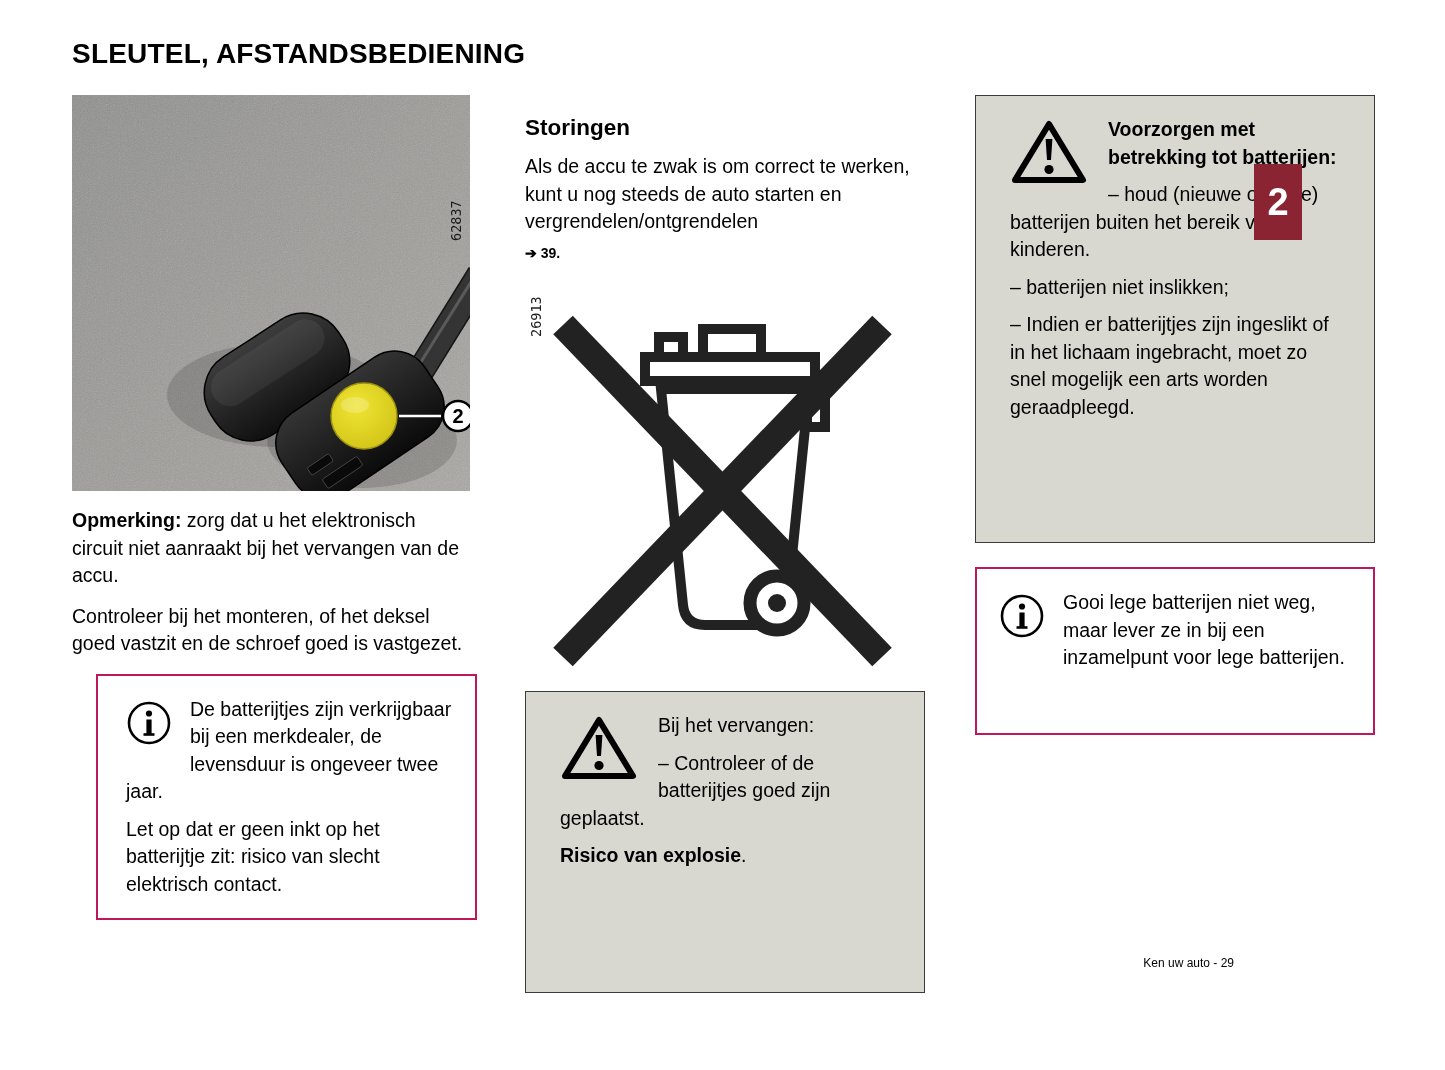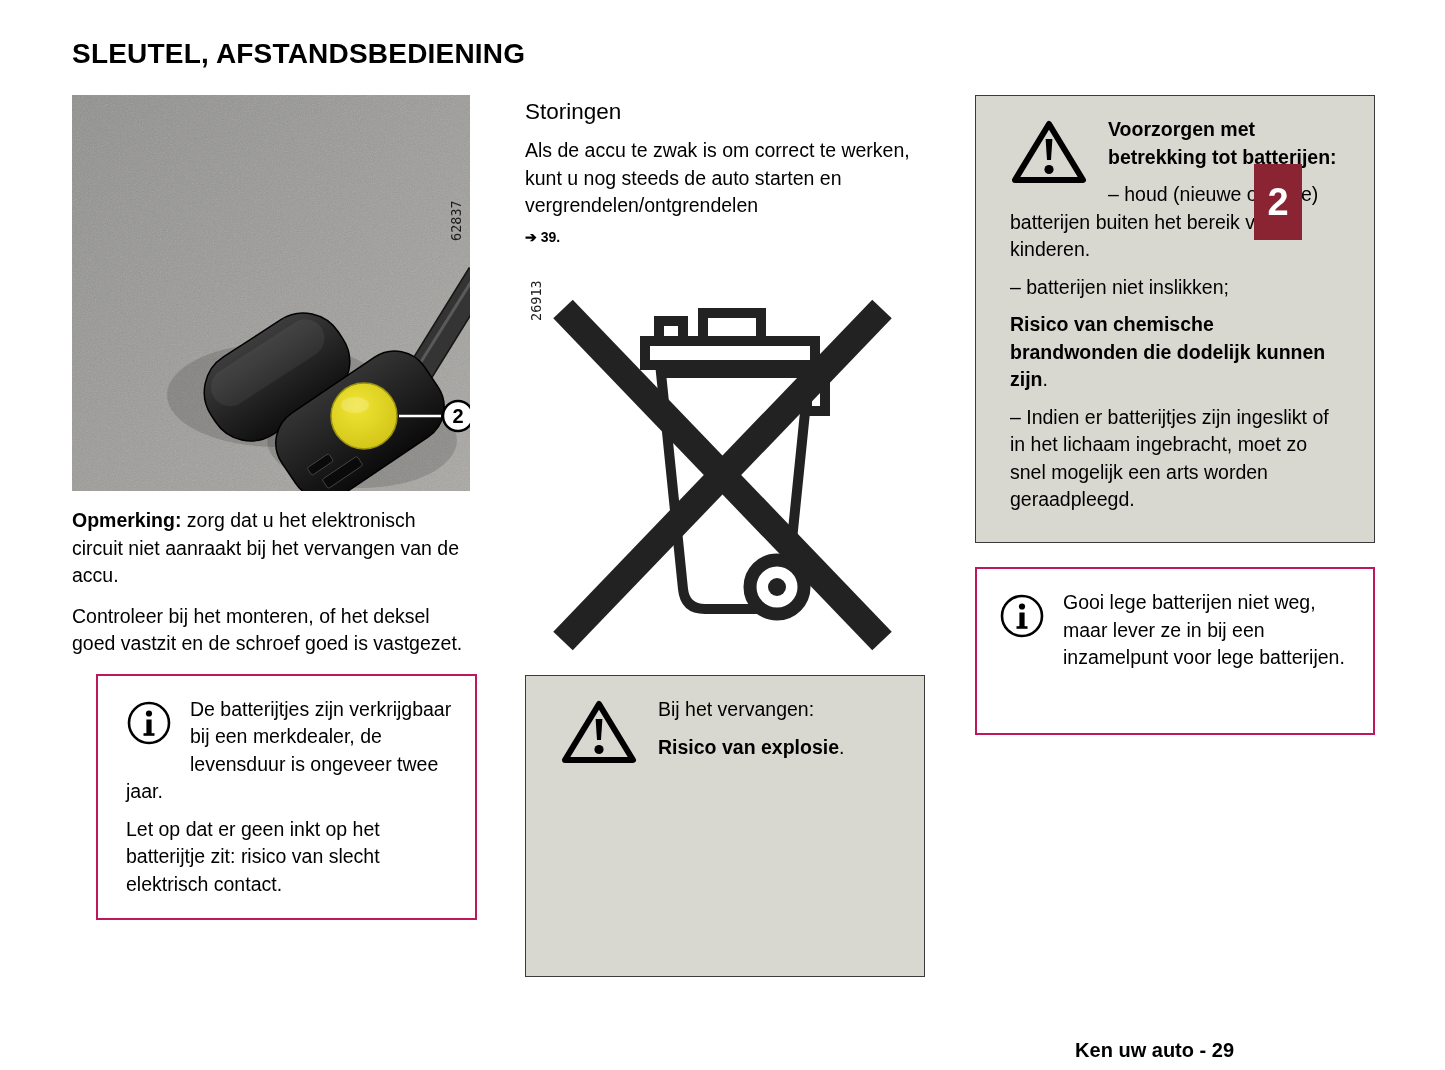--- a/index.html
+++ b/index.html
@@ -22,21 +22,21 @@
 
   p, .line { font-size:19.5px; line-height:27.5px; }
   p { margin:0 0 13px 0; }
   b { font-weight:700; }
 
   .photo { width:398px; height:396px; display:block; }
   .photo svg { display:block; }
 
   .note { margin-top:16px; }
 
-  h2.subhead { font-size:22.5px; font-weight:400; margin:4px 0 12px 0; }
+  h2.subhead { font-size:22.5px; font-weight:700; margin:20px 0 12px 0; }
   .ref-line { font-weight:700; font-size:14px; line-height:27.5px; margin-bottom:4px; }
 
   .weee-figure { margin-top:10px; width:400px; height:390px; }
 
   .box { overflow:hidden; }
   .gray-box {
     background:var(--box_gray, #d8d8d0);
     border:1.5px solid #3a3a3a;
     padding:20px 34px;
   }
@@ -57,22 +57,22 @@
   .icon-info     { float:left; width:46px; height:46px; margin:4px 18px 8px 0; }
 
   .chapter-tab {
     position:absolute; right:0; top:164px; width:48px; height:76px;
     background:var(--tab_red, #8a2433); color:#fff;
     display:flex; align-items:center; justify-content:center;
     font-size:38px; font-weight:700;
   }
 
   .footer {
-    position:absolute; top:1039px; right:68px;
-    font-size:20px; font-weight:700;
+    position:absolute; top:956px; right:68px;
+    font-size:12px; font-weight:400;
   }
 
   .svg-code { font-family:"DejaVu Sans Mono", monospace; font-size:13.5px; fill:#1c1c1c; }
   .callout-num { font-family:"Liberation Sans", sans-serif; font-size:20px; font-weight:700; fill:#000; }
 </style>
 </head>
 <body>
 
 <div class="page">
 
@@ -186,37 +186,37 @@
 
     <div class="box gray-box mid-warn-box">
       <span class="icon-triangle">
         <svg viewBox="0 0 78 68" width="78" height="68">
           <path d="M39 6 L73 62 L5 62 Z" fill="none" stroke="#000" stroke-width="6" stroke-linejoin="round"></path>
           <path d="M35.6 21 h6.8 l-1.4 21 h-4 Z" fill="#000"></path>
           <circle cx="39" cy="51.5" r="4.6" fill="#000"></circle>
         </svg>
       </span>
       <p>Bij het vervangen:</p>
+      <p>–  Controleer of de batterijtjes goed zijn geplaatst.</p>
       <p><b>Risico van explosie</b><span>.</span></p>
     </div>
   </div>
 
   <div class="col col-right">
     <div class="box gray-box right-warn-box">
       <span class="icon-triangle">
         <svg viewBox="0 0 78 68" width="78" height="68">
           <path d="M39 6 L73 62 L5 62 Z" fill="none" stroke="#000" stroke-width="6" stroke-linejoin="round"></path>
           <path d="M35.6 21 h6.8 l-1.4 21 h-4 Z" fill="#000"></path>
           <circle cx="39" cy="51.5" r="4.6" fill="#000"></circle>
         </svg>
       </span>
       <p><b>Voorzorgen met betrekking tot batterijen:</b></p>
       <p>–  houd (nieuwe of oude) batterijen buiten het bereik van kinderen.</p>
       <p>–  batterijen niet inslikken;</p>
-      <p><b>Risico van chemische brandwonden die dodelijk kunnen zijn</b><span>.</span></p>
       <p>–  Indien er batterijtjes zijn ingeslikt of in het lichaam ingebracht, moet zo snel mogelijk een arts worden geraadpleegd.</p>
     </div>
 
     <div class="box white-box right-info-box">
       <span class="icon-info">
         <svg viewBox="0 0 46 46" width="46" height="46">
           <circle cx="23" cy="23" r="20" fill="none" stroke="#000" stroke-width="2.6"></circle>
           <circle cx="23" cy="13.5" r="3.1" fill="#000"></circle>
           <rect x="20.4" y="19.5" width="5.2" height="14.5" fill="#000"></rect>
           <rect x="17.5" y="33.2" width="11" height="2.6" fill="#000"></rect>

